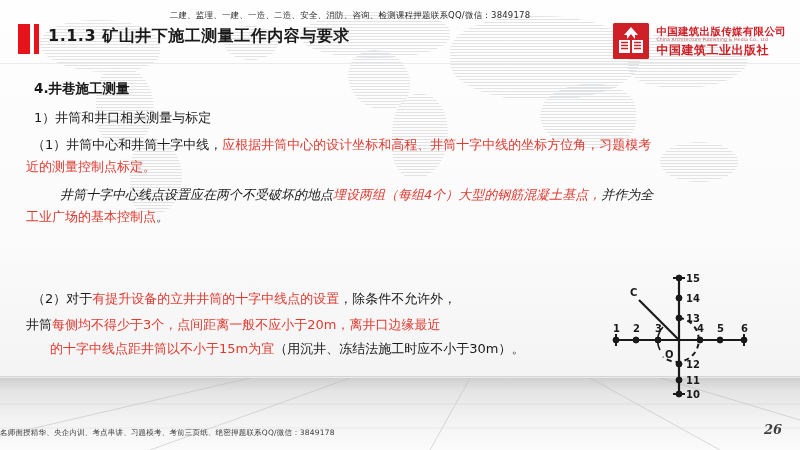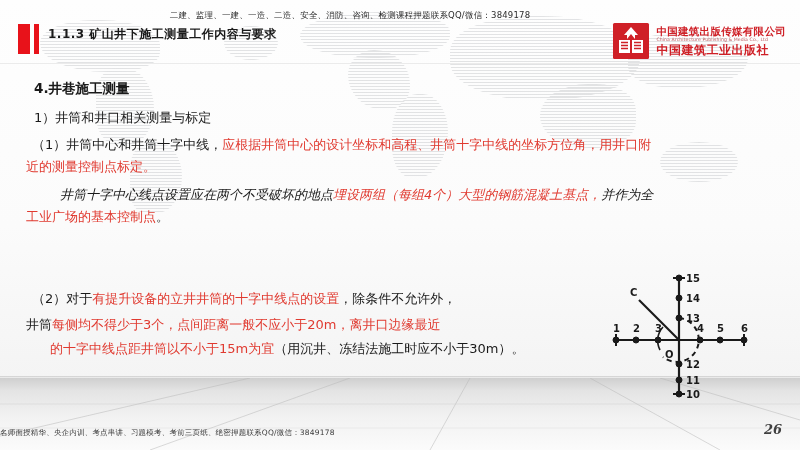--- a/index.html
+++ b/index.html
@@ -47,21 +47,21 @@
   .topbanner{
     position:absolute;top:10px;left:0;width:700px;text-align:center;
     font-size:8.5px;color:#2b2b2b;letter-spacing:.2px;
     font-family:"DejaVu Sans","Liberation Sans",sans-serif;
   }
   .title-bars{position:absolute;left:18px;top:24px;display:flex;align-items:center;gap:4px;}
   .bar-a{width:12px;height:30px;background:#e8121a;}
   .bar-b{width:5px;height:30px;background:#e8121a;}
   .slide-title{
     position:absolute;left:48px;top:26px;
-    font-size:12px;font-weight:bold;color:#1a1a1a;letter-spacing:.5px;
+    font-size:16px;font-weight:bold;color:#1a1a1a;letter-spacing:.5px;
     white-space:nowrap;
   }
   .header-rule{
     position:absolute;left:0;top:63px;width:800px;height:1px;
     background:rgba(200,200,200,.35);
   }
 
   
   .logo{position:absolute;right:14px;top:22px;display:flex;align-items:center;gap:6px;}
   .logo-mark{width:38px;height:38px;position:relative;flex:0 0 auto;}
@@ -159,21 +159,21 @@
       <div class="logo-en">China Architecture Publishing &amp; Media Co., Ltd</div>
       <div class="logo-cn2">中国建筑工业出版社</div>
     </div>
   </div>
 
   <div class="h-sub ln">4.井巷施工测量</div>
 
   <div class="p1 ln">1）井筒和井口相关测量与标定</div>
 
   <div class="p2a ln">
-    <span>（1）井筒中心和井筒十字中线，</span><span class="red">应根据井筒中心的设计坐标和高程、井筒十字中线的坐标方位角，用井口附</span>
+    <span>（1）井筒中心和井筒十字中线，</span><span class="red">应根据井筒中心的设计坐标和高程、井筒十字中线的坐标方位角，习题模考</span>
   </div>
   <div class="p2b ln red">近的测量控制点标定。</div>
 
   <div class="p3a ln">
     <span>井筒十字中心线点设置应在两个不受破坏的地点</span><span class="red">埋设两组（每组4个）大型的钢筋混凝土基点，</span><span>并作为全</span>
   </div>
   <div class="p3b ln">
     <span class="red">工业广场的基本控制点</span><span>。</span>
   </div>
 

